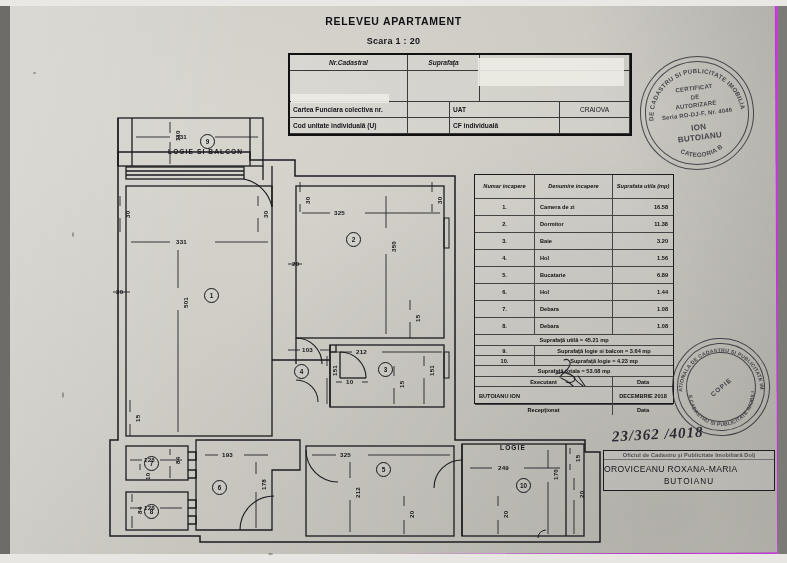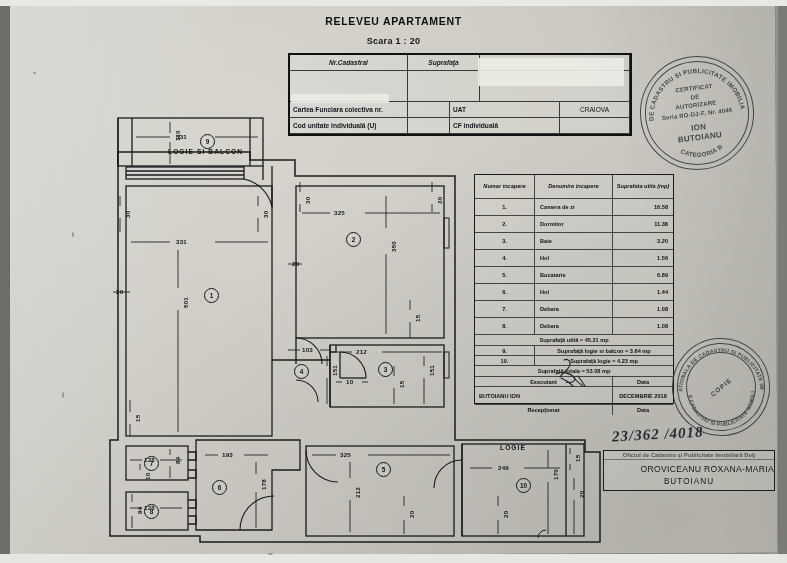--- a/index.html
+++ b/index.html
@@ -5,21 +5,21 @@
   html, body {
     margin: 0;
     padding: 0;
     background: #6d6d6d;
   }
   #page {
     position: relative;
     width: 787px;
     height: 563px;
     overflow: hidden;
-    background: #a3a3a3;
+    background: #d946ef;
     font-family: "Liberation Sans", sans-serif;
   }
   
   #paper {
     position: absolute;
     left: 8px;
     top: 2px;
     width: 768px;
     height: 552px;
     background:
@@ -250,21 +250,21 @@
     background: rgba(255,255,255,.10);
     box-sizing: border-box;
     padding-top: 1px;
   }
   #reg-office {
     font-size: 5.6px; font-weight: bold; text-align: center;
     color: #24242c; opacity: .72; letter-spacing: .1px;
     border-bottom: 1px solid #55555c; padding-bottom: 1px;
   }
   #reg-name {
-    font-size: 8.6px; text-align: right; color: #15151b;
+    font-size: 8.6px; text-align: left; color: #15151b;
     margin-top: 4px; letter-spacing: .3px;
   }
   #reg-role {
     font-size: 8.2px; text-align: center; color: #15151b;
     margin-top: 3px; letter-spacing: 1px;
   }
   
   #sig-scribble {
     position: absolute; left: 552px; top: 358px;
     width: 46px; height: 30px;

